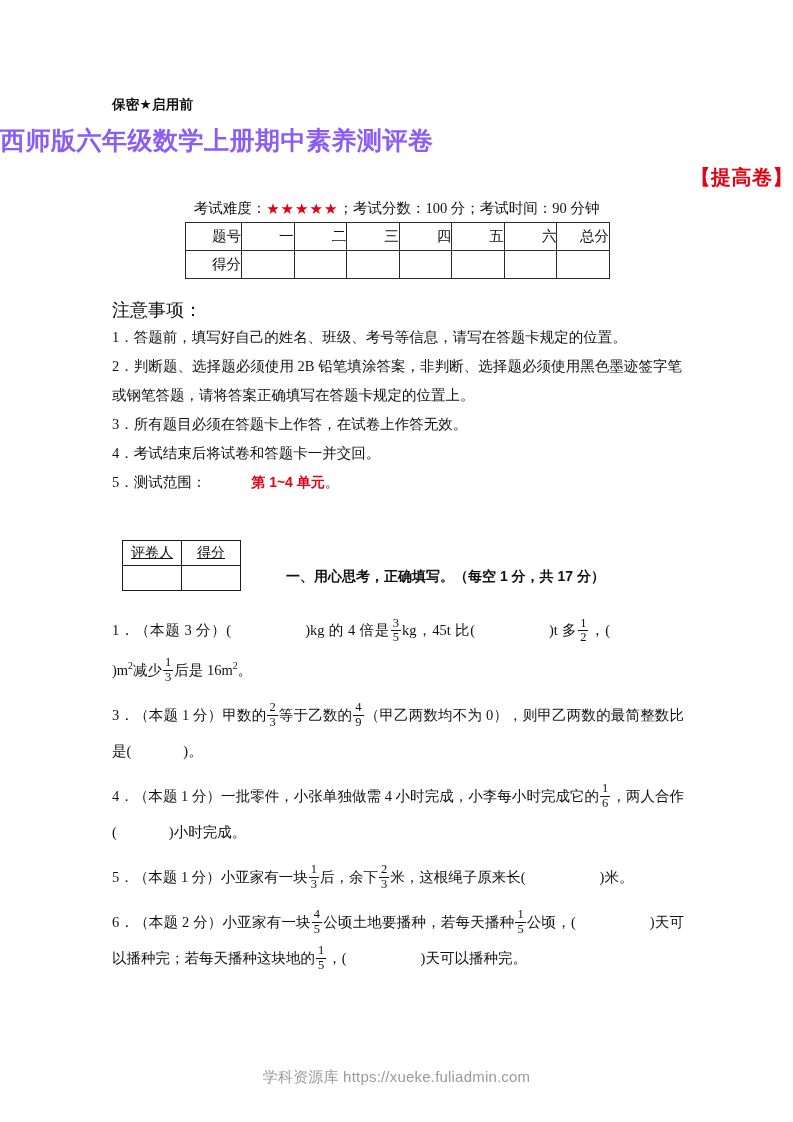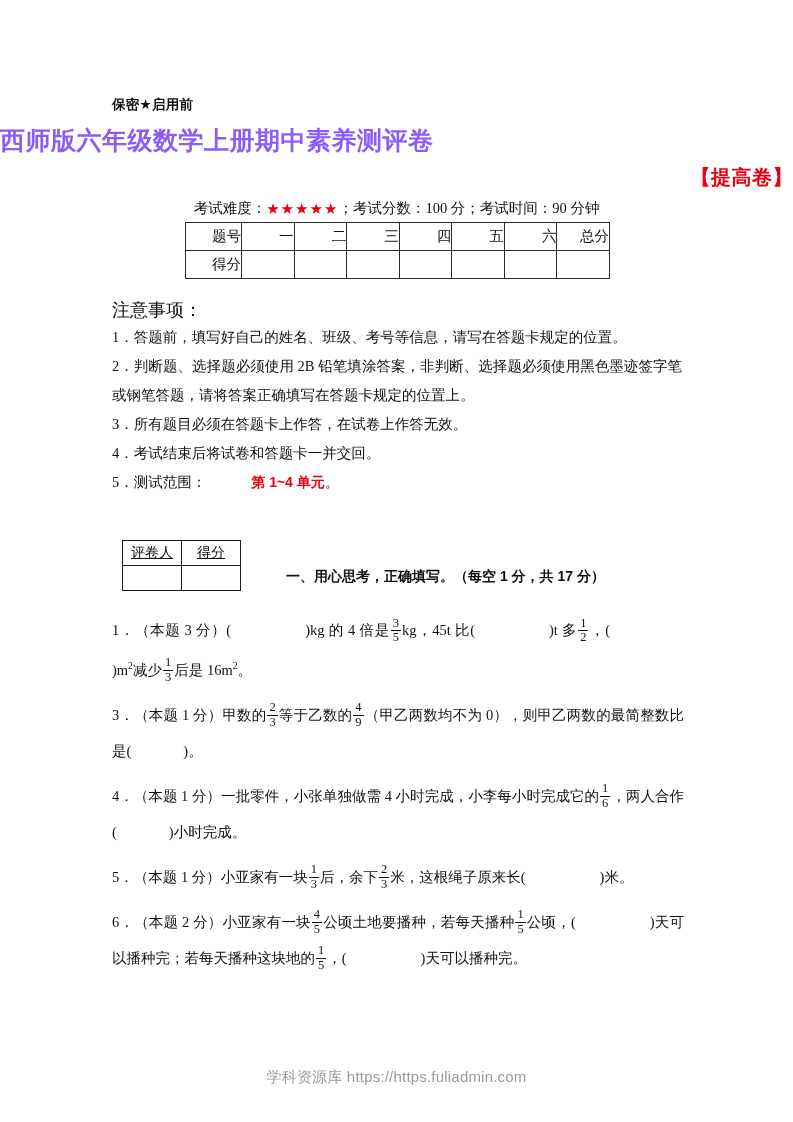--- a/index.html
+++ b/index.html
@@ -279,16 +279,16 @@
     <div class="q"><span>4</span>．<span>（本题 1 分）</span><span>一批零件，小张单独做需 4 小时完成，小李每小时完成它的</span><span class="frac"><span class="num">1</span><span class="den">6</span></span><span>，两人合作(</span><span class="blank-sm"></span><span>)小时完成。</span></div>
 
     <div class="q"><span>5</span>．<span>（本题 1 分）</span><span>小亚家有一块</span><span class="frac"><span class="num">1</span><span class="den">3</span></span><span>后，余下</span><span class="frac"><span class="num">2</span><span class="den">3</span></span><span>米，这根绳子原来长(</span><span class="blank"></span><span>)米。</span></div>
 
     <div class="q"><span>6</span>．<span>（本题 2 分）</span><span>小亚家有一块</span><span class="frac"><span class="num">4</span><span class="den">5</span></span><span>公顷土地要播种，若每天播种</span><span class="frac"><span class="num">1</span><span class="den">5</span></span><span>公顷，(</span><span class="blank"></span><span>)天可以播种完；若每天播种这块地的</span><span class="frac"><span class="num">1</span><span class="den">5</span></span><span>，(</span><span class="blank"></span><span>)天可以播种完。</span></div>
 
   </div>
 
   <div class="footer">
     <span>学科资源库</span>
-    <span>https://https.fuliadmin.com</span>
+    <span>https://xueke.fuliadmin.com</span>
   </div>
 
 </div>
 
 </body></html>

